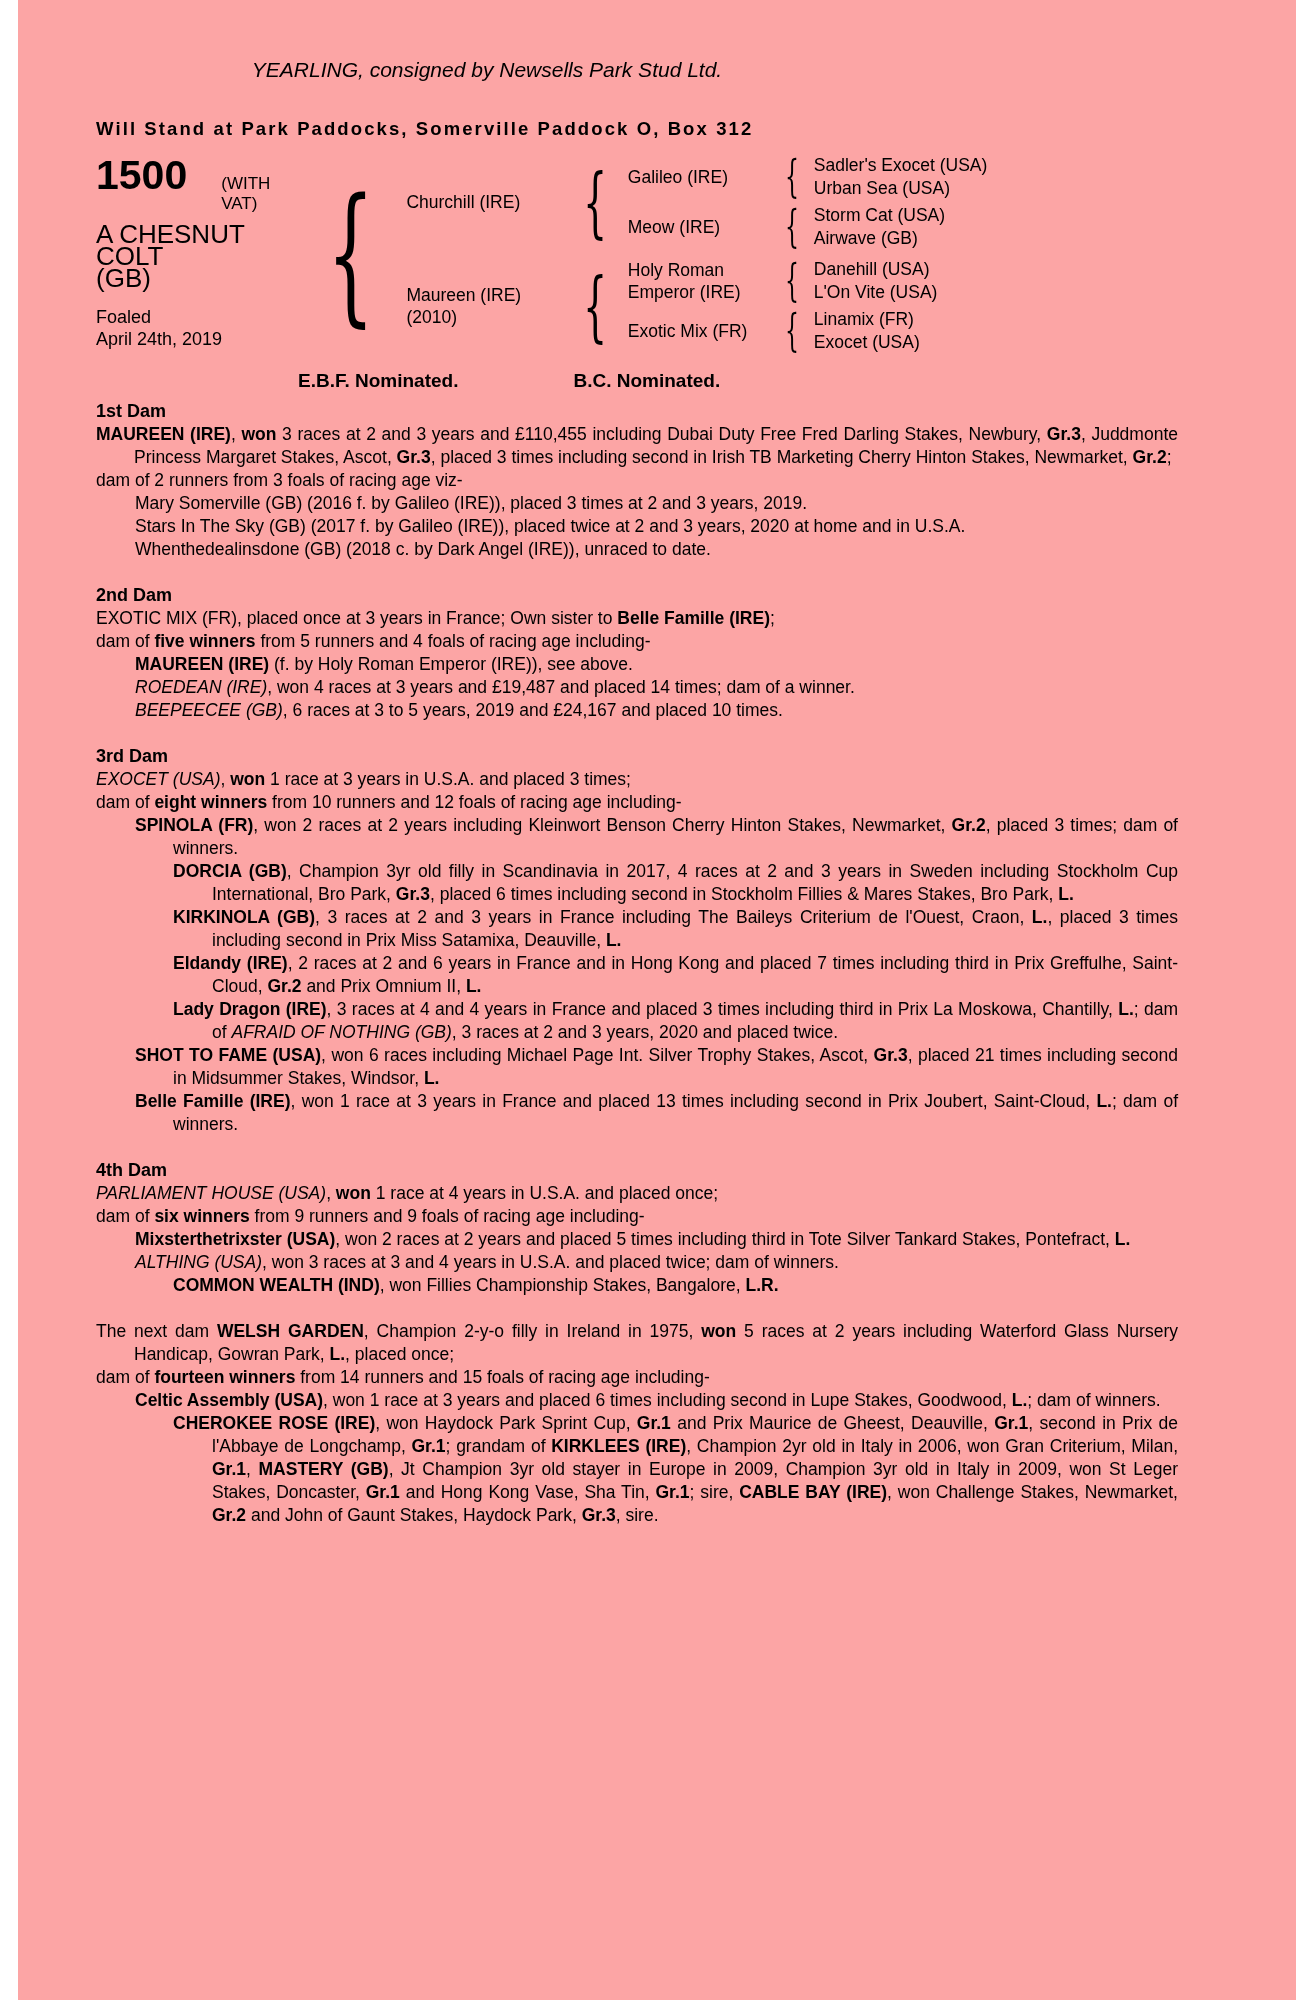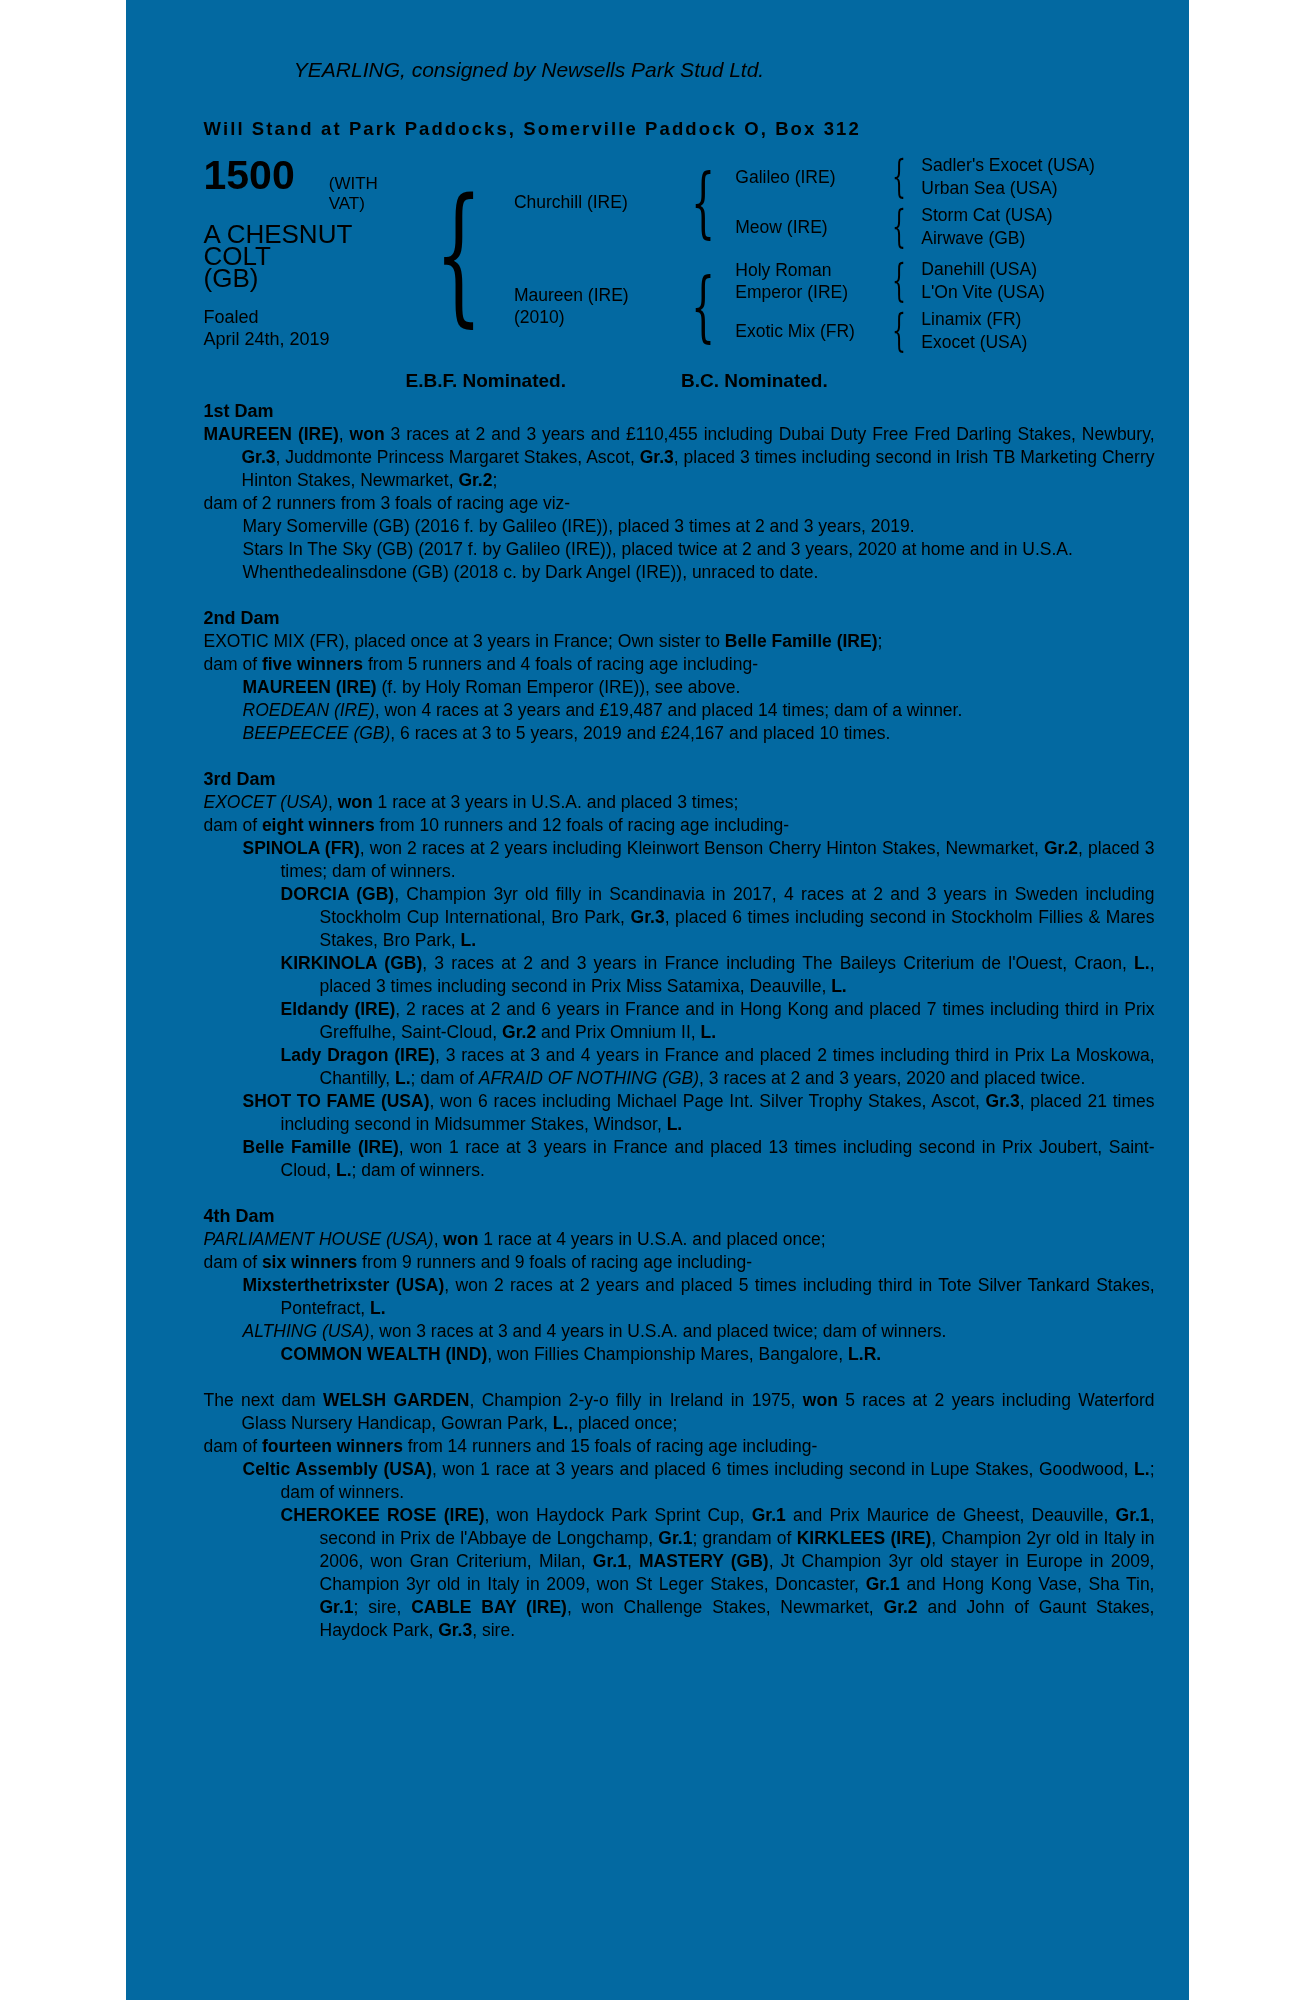--- a/index.html
+++ b/index.html
@@ -1,21 +1,21 @@
 <!DOCTYPE html>
 <html><head>
 <meta charset="utf-8">
 <title>Yearling Catalogue Page</title>
 <style>
   * { box-sizing: border-box; }
   html, body { margin: 0; padding: 0; background: #ffffff; }
   body { font-family: "Liberation Sans", "DejaVu Sans", sans-serif; color: #000; }
 
-  .page { width: 1063px; height: 2000px; margin: 0 auto; background: #0369a1;
-          padding: 46px 34px 0 78px; overflow: hidden; position: relative; }
+  .page { width: 1278px; height: 2000px; margin: 0 auto; background: #fca5a5;
+          padding: 46px 118px 0 78px; overflow: hidden; position: relative; }
 
   .title { font-style: italic; font-size: 21px; text-align: center; padding-right: 300px; margin-top: 12px; }
 
   .stand-line { margin-top: 36px; font-weight: 700; font-size: 18.5px; letter-spacing: 2.1px; }
 
   .lot-ped-row { display: flex; margin-top: 14px; align-items: flex-start; }
   .lot-info { flex: 0 0 207px; }
   .lot-number-row { display: flex; align-items: baseline; gap: 28px; }
   .lot-number { font-size: 41px; font-weight: 700; line-height: 1.05; }
   .lot-vat { font-size: 17px; margin-left: 6px; }
@@ -158,31 +158,31 @@
         <p class="para ind1"><span class="i">BEEPEECEE (GB)</span><span>, 6 races at 3 to 5 years, 2019 and £24,167 and placed 10 times.</span></p>
       </div>
       <div class="section">
         <div class="sec-heading">3rd Dam</div>
         <p class="para ind0"><span class="i">EXOCET (USA)</span><span>, </span><span class="b">won</span><span> 1 race at 3 years in U.S.A. and placed 3 times;</span></p>
         <p class="para ind0"><span>dam of </span><span class="b">eight winners</span><span> from 10 runners and 12 foals of racing age including-</span></p>
         <p class="para ind1"><span class="b">SPINOLA (FR)</span><span>, won 2 races at 2 years including Kleinwort Benson Cherry Hinton Stakes, Newmarket, </span><span class="b">Gr.2</span><span>, placed 3 times; dam of winners.</span></p>
         <p class="para ind2"><span class="b">DORCIA (GB)</span><span>, Champion 3yr old filly in Scandinavia in 2017, 4 races at 2 and 3 years in Sweden including Stockholm Cup International, Bro Park, </span><span class="b">Gr.3</span><span>, placed 6 times including second in Stockholm Fillies &amp; Mares Stakes, Bro Park, </span><span class="b">L.</span></p>
         <p class="para ind2"><span class="b">KIRKINOLA (GB)</span><span>, 3 races at 2 and 3 years in France including The Baileys Criterium de l'Ouest, Craon, </span><span class="b">L.</span><span>, placed 3 times including second in Prix Miss Satamixa, Deauville, </span><span class="b">L.</span></p>
         <p class="para ind2"><span class="b">Eldandy (IRE)</span><span>, 2 races at 2 and 6 years in France and in Hong Kong and placed 7 times including third in Prix Greffulhe, Saint-Cloud, </span><span class="b">Gr.2</span><span> and Prix Omnium II, </span><span class="b">L.</span></p>
-        <p class="para ind2"><span class="b">Lady Dragon (IRE)</span><span>, 3 races at 3 and 4 years in France and placed 2 times including third in Prix La Moskowa, Chantilly, </span><span class="b">L.</span><span>; dam of </span><span class="i">AFRAID OF NOTHING (GB)</span><span>, 3 races at 2 and 3 years, 2020 and placed twice.</span></p>
+        <p class="para ind2"><span class="b">Lady Dragon (IRE)</span><span>, 3 races at 4 and 4 years in France and placed 3 times including third in Prix La Moskowa, Chantilly, </span><span class="b">L.</span><span>; dam of </span><span class="i">AFRAID OF NOTHING (GB)</span><span>, 3 races at 2 and 3 years, 2020 and placed twice.</span></p>
         <p class="para ind1"><span class="b">SHOT TO FAME (USA)</span><span>, won 6 races including Michael Page Int. Silver Trophy Stakes, Ascot, </span><span class="b">Gr.3</span><span>, placed 21 times including second in Midsummer Stakes, Windsor, </span><span class="b">L.</span></p>
         <p class="para ind1"><span class="b">Belle Famille (IRE)</span><span>, won 1 race at 3 years in France and placed 13 times including second in Prix Joubert, Saint-Cloud, </span><span class="b">L.</span><span>; dam of winners.</span></p>
       </div>
       <div class="section">
         <div class="sec-heading">4th Dam</div>
         <p class="para ind0"><span class="i">PARLIAMENT HOUSE (USA)</span><span>, </span><span class="b">won</span><span> 1 race at 4 years in U.S.A. and placed once;</span></p>
         <p class="para ind0"><span>dam of </span><span class="b">six winners</span><span> from 9 runners and 9 foals of racing age including-</span></p>
         <p class="para ind1"><span class="b">Mixsterthetrixster (USA)</span><span>, won 2 races at 2 years and placed 5 times including third in Tote Silver Tankard Stakes, Pontefract, </span><span class="b">L.</span></p>
         <p class="para ind1"><span class="i">ALTHING (USA)</span><span>, won 3 races at 3 and 4 years in U.S.A. and placed twice; dam of winners.</span></p>
-        <p class="para ind2"><span class="b">COMMON WEALTH (IND)</span><span>, won Fillies Championship Mares, Bangalore, </span><span class="b">L.R.</span></p>
+        <p class="para ind2"><span class="b">COMMON WEALTH (IND)</span><span>, won Fillies Championship Stakes, Bangalore, </span><span class="b">L.R.</span></p>
       </div>
       <div class="section">
         <p class="para ind0"><span>The next dam </span><span class="b">WELSH GARDEN</span><span>, Champion 2-y-o filly in Ireland in 1975, </span><span class="b">won</span><span> 5 races at 2 years including Waterford Glass Nursery Handicap, Gowran Park, </span><span class="b">L.</span><span>, placed once;</span></p>
         <p class="para ind0"><span>dam of </span><span class="b">fourteen winners</span><span> from 14 runners and 15 foals of racing age including-</span></p>
         <p class="para ind1"><span class="b">Celtic Assembly (USA)</span><span>, won 1 race at 3 years and placed 6 times including second in Lupe Stakes, Goodwood, </span><span class="b">L.</span><span>; dam of winners.</span></p>
         <p class="para ind2"><span class="b">CHEROKEE ROSE (IRE)</span><span>, won Haydock Park Sprint Cup, </span><span class="b">Gr.1</span><span> and Prix Maurice de Gheest, Deauville, </span><span class="b">Gr.1</span><span>, second in Prix de l'Abbaye de Longchamp, </span><span class="b">Gr.1</span><span>; grandam of </span><span class="b">KIRKLEES (IRE)</span><span>, Champion 2yr old in Italy in 2006, won Gran Criterium, Milan, </span><span class="b">Gr.1</span><span>, </span><span class="b">MASTERY (GB)</span><span>, Jt Champion 3yr old stayer in Europe in 2009, Champion 3yr old in Italy in 2009, won St Leger Stakes, Doncaster, </span><span class="b">Gr.1</span><span> and Hong Kong Vase, Sha Tin, </span><span class="b">Gr.1</span><span>; sire, </span><span class="b">CABLE BAY (IRE)</span><span>, won Challenge Stakes, Newmarket, </span><span class="b">Gr.2</span><span> and John of Gaunt Stakes, Haydock Park, </span><span class="b">Gr.3</span><span>, sire.</span></p>
       </div>
     </div>
 
 </div>

